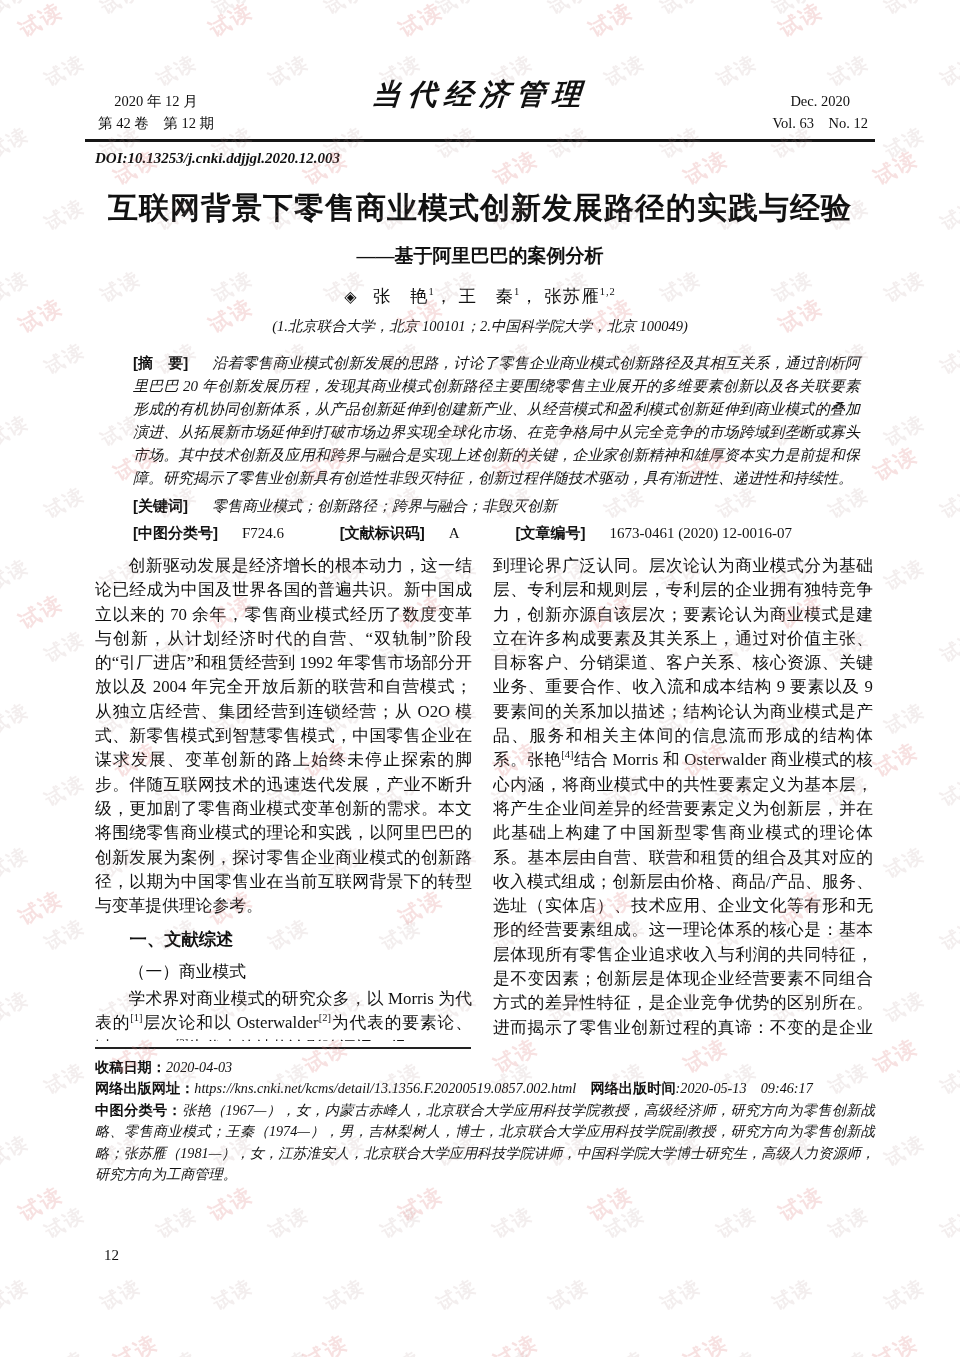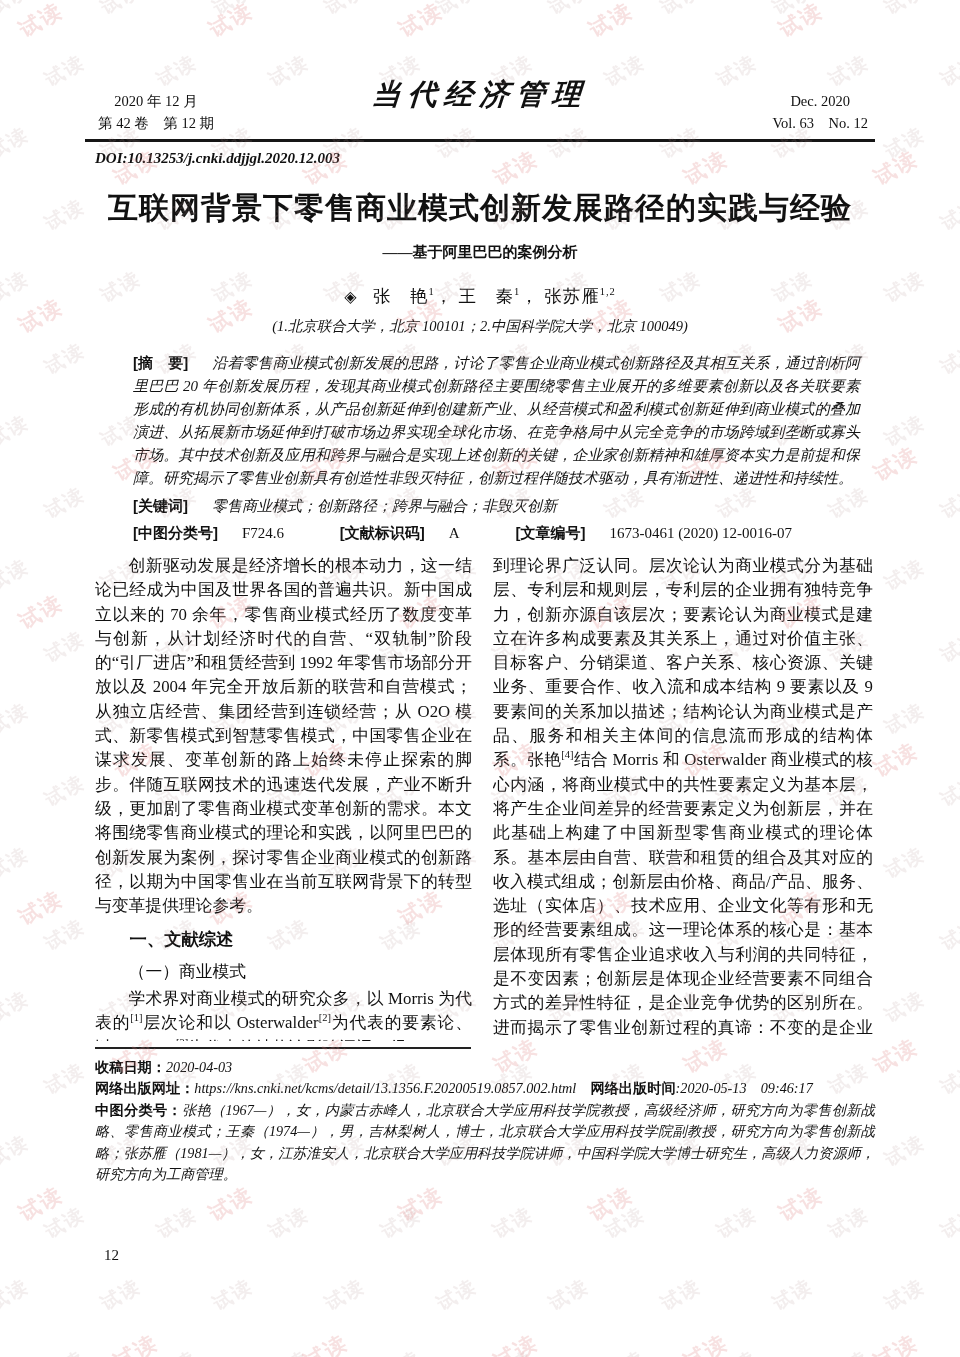--- a/index.html
+++ b/index.html
@@ -24,21 +24,21 @@
               font-family:"Liberation Sans","DejaVu Sans",sans-serif;}
   .hdr-right{position:absolute;top:90px;right:92px;text-align:center;
              font-size:14.5px;line-height:22px;}
   .hdr-rule{position:absolute;top:139px;left:85px;width:790px;height:3px;background:#161616;}
   
   .doi{position:absolute;top:150px;left:95px;font-size:15px;font-weight:bold;font-style:italic;}
   .title{position:absolute;top:188px;left:60px;right:60px;text-align:center;
          font-size:30px;font-weight:bold;letter-spacing:1px;
          font-family:"Liberation Sans","DejaVu Sans",sans-serif;}
   .subtitle{position:absolute;top:243px;left:0;right:0;text-align:center;
-            font-size:15px;font-weight:bold;}
+            font-size:19px;font-weight:bold;}
   .authors{position:absolute;top:284px;left:0;right:0;text-align:center;
            font-size:17.5px;letter-spacing:1px;}
   .authors sup,.colp sup{font-size:10.5px;vertical-align:super;line-height:0;}
   .author-marker{font-size:16px;margin-right:10px;}
   .affil{position:absolute;top:317px;left:0;right:0;text-align:center;
          font-size:14.5px;font-style:italic;}
   
   .meta{position:absolute;top:351px;left:133px;width:727px;
         font-size:15px;line-height:23.1px;}
   .meta p{margin:0;text-align:justify;font-style:italic;}

